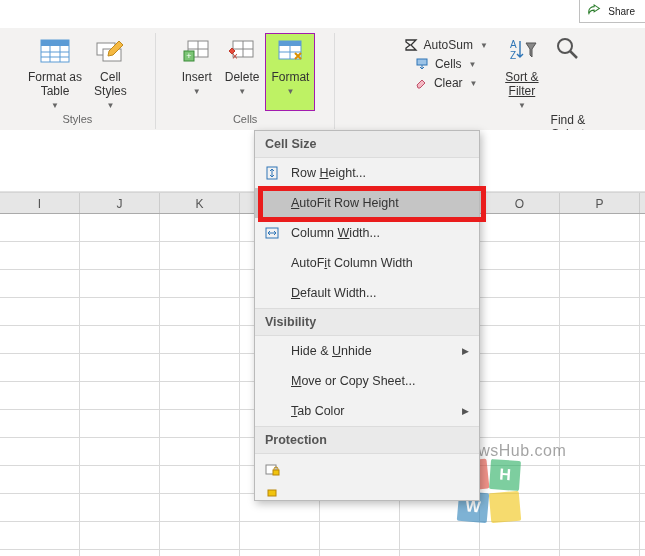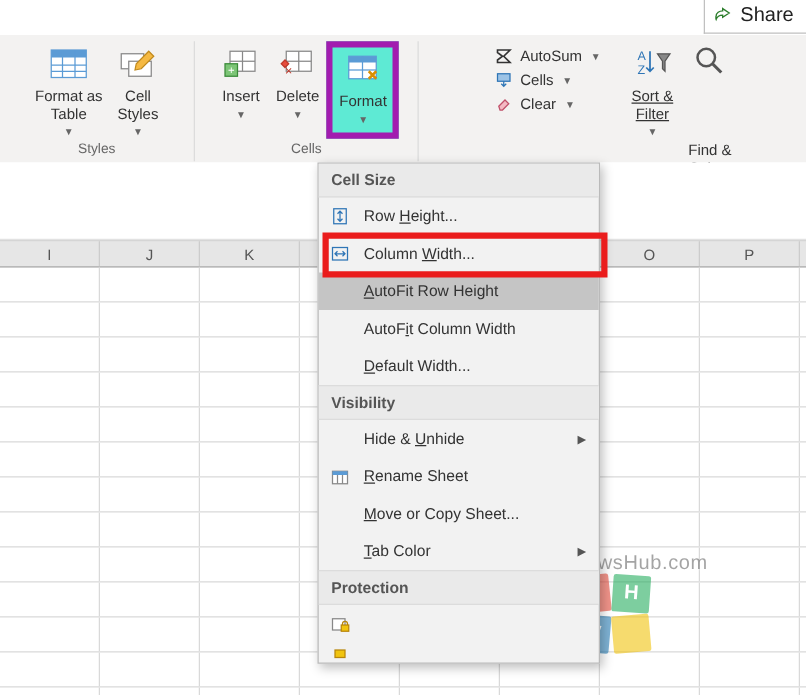--- a/index.html
+++ b/index.html
@@ -1,29 +1,29 @@
 <!DOCTYPE html>
 <html><head>
 <meta charset="utf-8">
 <style>
   * { box-sizing: border-box; margin: 0; padding: 0; font-family: "Segoe UI", Tahoma, sans-serif; }
   body { width: 645px; height: 556px; background: #fff; overflow: hidden; position: relative; font-size: 12px; color: #333; }
 
   
-  .share-btn { position: absolute; top: 0; right: 0; padding: 4px 10px 4px 8px; border: 1px solid #c0c0c0; border-top: none; border-right: none; display: flex; align-items: center; gap: 6px; font-size: 16px; color: #222; cursor: pointer; }
+  .share-btn { position: absolute; top: 0; right: 0; padding: 4px 10px 4px 8px; border: 1px solid #c0c0c0; border-top: none; border-right: none; display: flex; align-items: center; gap: 6px; font-size: 10px; color: #222; cursor: pointer; }
   .share-btn svg { width: 14px; height: 14px; }
 
   
   .ribbon { position: absolute; top: 28px; left: 0; right: 0; height: 102px; background: #f3f2f1; display: flex; align-items: flex-start; padding-top: 5px; }
   .rgroup { display: flex; flex-direction: column; align-items: center; height: 96px; border-right: 1px solid #dcdcdc; position: relative; }
   .rgroup .tools { flex: 1; display: flex; align-items: flex-start; }
   .rgroup .glabel { font-size: 11px; color: #666; text-align: center; padding-bottom: 2px; height: 16px; }
   .bigbtn { display: flex; flex-direction: column; align-items: center; justify-content: flex-start; width: auto; padding: 2px 6px 0 6px; height: 78px; cursor: default; gap: 1px; text-align: center; line-height: 1.2; font-size: 12px; color: #333; }
   .bigbtn .ico { width: 32px; height: 32px; display: flex; align-items: center; justify-content: center; margin-bottom: 2px; }
-  .bigbtn.active { background: #5eead4; border: 5px solid #a21caf; padding: 1px 5px 0 5px; }
+  .bigbtn.active { background: #bef264; border: 1px solid #a21caf; padding: 1px 5px 0 5px; }
   .drop-arrow { font-size: 8px; color: #666; margin-top: 2px; }
 
   
   .stackcol { display: flex; flex-direction: column; justify-content: flex-start; padding: 2px 4px 0 6px; gap: 3px; font-size: 12px; color: #333; }
   .stackrow { display: flex; align-items: center; gap: 5px; cursor: default; }
   .stackrow .mini-ico { width: 16px; height: 16px; display: flex; align-items: center; justify-content: center; }
   .stackrow .mini-drop { font-size: 8px; color: #666; margin-left: 2px; }
 
   .col-headers { position: absolute; top: 192px; left: 0; right: 0; height: 22px; display: flex; border-top: 1px solid #d5d5d5; border-bottom: 1px solid #aaa; background: #e6e6e6; }
   .colhdr { flex: 0 0 80px; text-align: center; line-height: 22px; font-size: 12px; color: #555; border-right: 1px solid #ccc; }
@@ -147,21 +147,21 @@
         </span>
         <span>Format</span>
         <span class="drop-arrow">▼</span>
       </div>
     </div>
     <div class="glabel">Cells</div>
   </div>
 
   <div class="rgroup" style="width:310px; border-right:none;">
     <div class="tools" style="align-items:flex-start;">
-      <div class="stackcol" style="width:110px; padding-top:4px;">
+      <div class="stackcol" style="width:110px; padding-top:4px;align-items:center;">
         <div class="stackrow">
           <span class="mini-ico">
               <svg width="14" height="14" viewBox="0 0 14 14">
                 <path d="M2 2h10l-5 5 5 5H2v-2l4-3-4-3z" fill="none" stroke="#333" stroke-width="1.3"></path>
               </svg>
             </span>
           <span>AutoSum</span>
           <span class="mini-drop">▼</span>
         </div>
         <div class="stackrow">
@@ -378,65 +378,54 @@
   <div class="item">
     <span class="mico">
         <svg width="16" height="16" viewBox="0 0 16 16">
           <rect x="3" y="2" width="10" height="12" fill="none" stroke="#2e75b6"></rect>
           <path d="M8 4v8M6 6l2-2 2 2M6 10l2 2 2-2" stroke="#2e75b6" fill="none"></path>
         </svg>
       </span>
     <span class="lbl">Row <u>H</u>eight...</span>
   </div>
 
+  <div class="item hilite">
+    <span class="mico"></span>
+    <span class="lbl"><u>A</u>utoFit Row Height</span>
+  </div>
+
   <div class="item">
     <span class="mico">
         <svg width="16" height="16" viewBox="0 0 16 16">
           <rect x="2" y="3" width="12" height="10" fill="none" stroke="#2e75b6"></rect>
           <path d="M4 8h8M6 6l-2 2 2 2M10 6l2 2-2 2" stroke="#2e75b6" fill="none"></path>
         </svg>
       </span>
     <span class="lbl">Column <u>W</u>idth...</span>
   </div>
 
-  <div class="item hilite">
-    <span class="mico"></span>
-    <span class="lbl"><u>A</u>utoFit Row Height</span>
-  </div>
-
   <div class="item">
     <span class="mico"></span>
     <span class="lbl">AutoF<u>i</u>t Column Width</span>
   </div>
 
   <div class="item">
     <span class="mico"></span>
     <span class="lbl"><u>D</u>efault Width...</span>
   </div>
 
   <div class="sect">Visibility</div>
 
   <div class="item">
     <span class="mico"></span>
     <span class="lbl">Hide &amp; <u>U</u>nhide</span>
     <span class="subarr">▶</span>
   </div>
 
 
-  <div class="item">
-    <span class="mico">
-        <svg width="16" height="16" viewBox="0 0 16 16">
-          <rect x="2" y="4" width="12" height="10" fill="#fff" stroke="#888"></rect>
-          <rect x="2" y="4" width="12" height="3" fill="#5b9bd5"></rect>
-          <line x1="6" y1="7" x2="6" y2="14" stroke="#888"></line>
-          <line x1="10" y1="7" x2="10" y2="14" stroke="#888"></line>
-        </svg>
-      </span>
-    <span class="lbl"><u>R</u>ename Sheet</span>
-  </div>
 
   <div class="item">
     <span class="mico"></span>
     <span class="lbl"><u>M</u>ove or Copy Sheet...</span>
   </div>
 
   <div class="item">
     <span class="mico"></span>
     <span class="lbl"><u>T</u>ab Color</span>
     <span class="subarr">▶</span>

